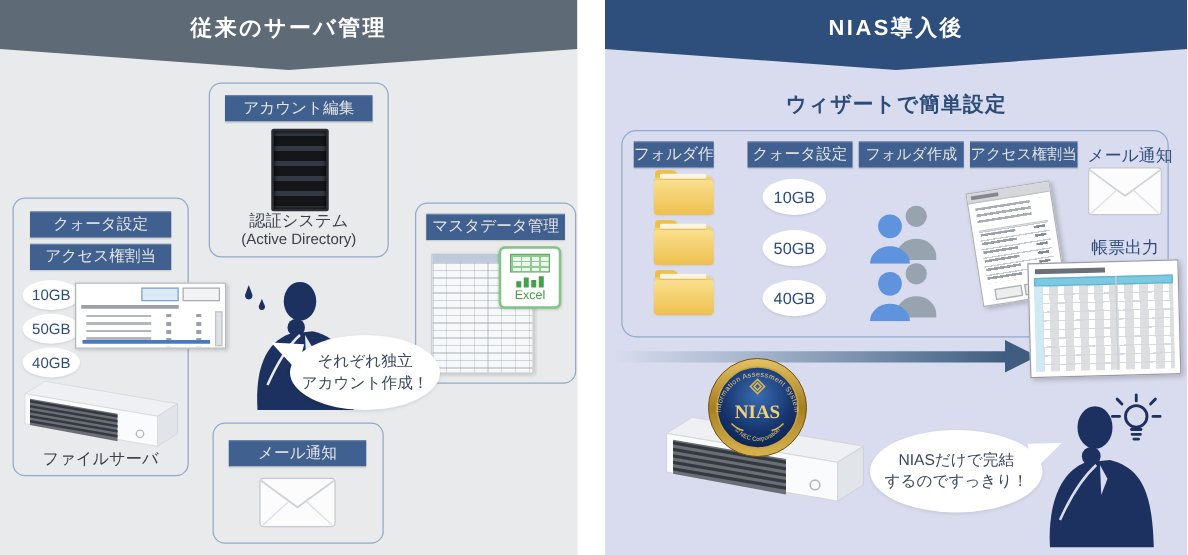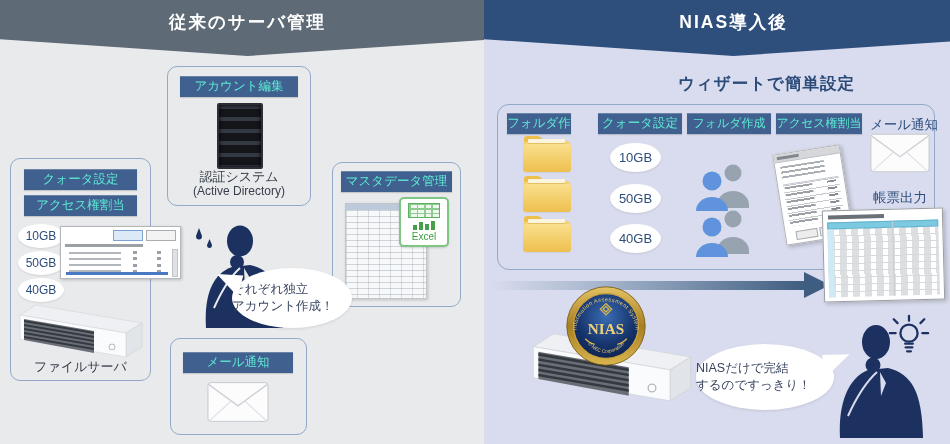--- a/index.html
+++ b/index.html
@@ -1,29 +1,29 @@
 <!DOCTYPE html>
 <html><head>
 <meta charset="utf-8">
 <style>
   html,body{margin:0;padding:0;background:#fff;}
   .stage{position:relative;width:950px;height:444px;background:#fff;overflow:hidden;
          font-family:"Liberation Sans","DejaVu Sans",sans-serif;}
-  .panel{position:absolute;top:0;height:444px;padding-left:33px;}
+  .panel{position:absolute;top:0;height:444px;}
   #panel-left{left:0;width:462px;background:#e9eaec;}
   #panel-right{left:484px;width:466px;background:#d9dcee;}
   .panel-header{position:absolute;top:0;left:0;right:0;height:56px;color:#fff;
     font-size:17.5px;font-weight:bold;letter-spacing:2px;text-align:center;
     padding-top:10px;box-sizing:border-box;
     clip-path:polygon(0 0,100% 0,100% 70%,50% 100%,0 70%);}
   #panel-left .panel-header{background:#5e6a75;}
   #panel-right .panel-header{background:#2e4e7c;}
 
   .obox{position:absolute;border:1px solid #92a9c9;border-radius:10px;}
-  .badge{position:absolute;background:#40608f;color:#5eead4;font-size:12.5px;height:21px;
+  .badge{position:absolute;background:#40608f;color:#e5e5e5;font-size:12.5px;height:21px;
     line-height:21px;text-align:center;box-shadow:inset 0 1px 0 rgba(255,255,255,.22),0 1px 1px rgba(0,0,0,.15);}
   .caption{position:absolute;width:100%;text-align:center;color:#39404b;}
   .oval{position:absolute;background:#fff;border-radius:50%;display:flex;align-items:center;
     justify-content:center;color:#2d4d7b;box-shadow:0 1px 2px rgba(0,0,0,.10);}
 
   
   .rack{position:absolute;background:#121419;border:2px solid #2c2f35;border-radius:2px;
     background-image:repeating-linear-gradient(180deg,#343a44 0 4px,#14161a 4px 12px);
     box-shadow:inset 0 0 4px #000;}
 
@@ -92,21 +92,21 @@
   .rp-num{position:absolute;top:18px;left:4px;width:6px;bottom:4px;background:#cfeaf4;}
   .rp-div{position:absolute;top:11px;bottom:4px;left:58%;width:1px;background:#c9cdd1;}
 
   
   .arrow-bar{position:absolute;height:9px;background:linear-gradient(90deg,rgba(217,220,236,0),#9fb0c8 40%,#3f5d80);}
   .arrow-head{position:absolute;width:0;height:0;border-top:13px solid transparent;
     border-bottom:13px solid transparent;border-left:26px solid #3f5d80;}
 
   
   .bubble{position:absolute;background:#fff;border-radius:50%;display:flex;flex-direction:column;
-    justify-content:center;color:#3a4660;font-size:12.5px;line-height:1.4;
+    align-items:center;justify-content:center;color:#3a4660;font-size:12.5px;line-height:1.4;
     box-shadow:0 1px 3px rgba(0,0,0,.10);z-index:6;text-align:left;}
   .tail-l{position:absolute;left:-17px;top:4px;width:0;height:0;border-top:5px solid transparent;
     border-bottom:17px solid transparent;border-right:26px solid #fff;transform:rotate(14deg);}
   .tail-r{position:absolute;right:-17px;top:8px;width:0;height:0;border-top:5px solid transparent;
     border-bottom:17px solid transparent;border-left:27px solid #fff;transform:rotate(-12deg);}
 
   .person{position:absolute;z-index:5;}
   .subtitle{position:absolute;width:100%;text-align:center;font-weight:bold;color:#2c4b79;font-size:16.5px;letter-spacing:1px;}
   .plainlab{position:absolute;color:#2d4d7b;font-size:13.5px;text-align:center;}
   svg{display:block;}

